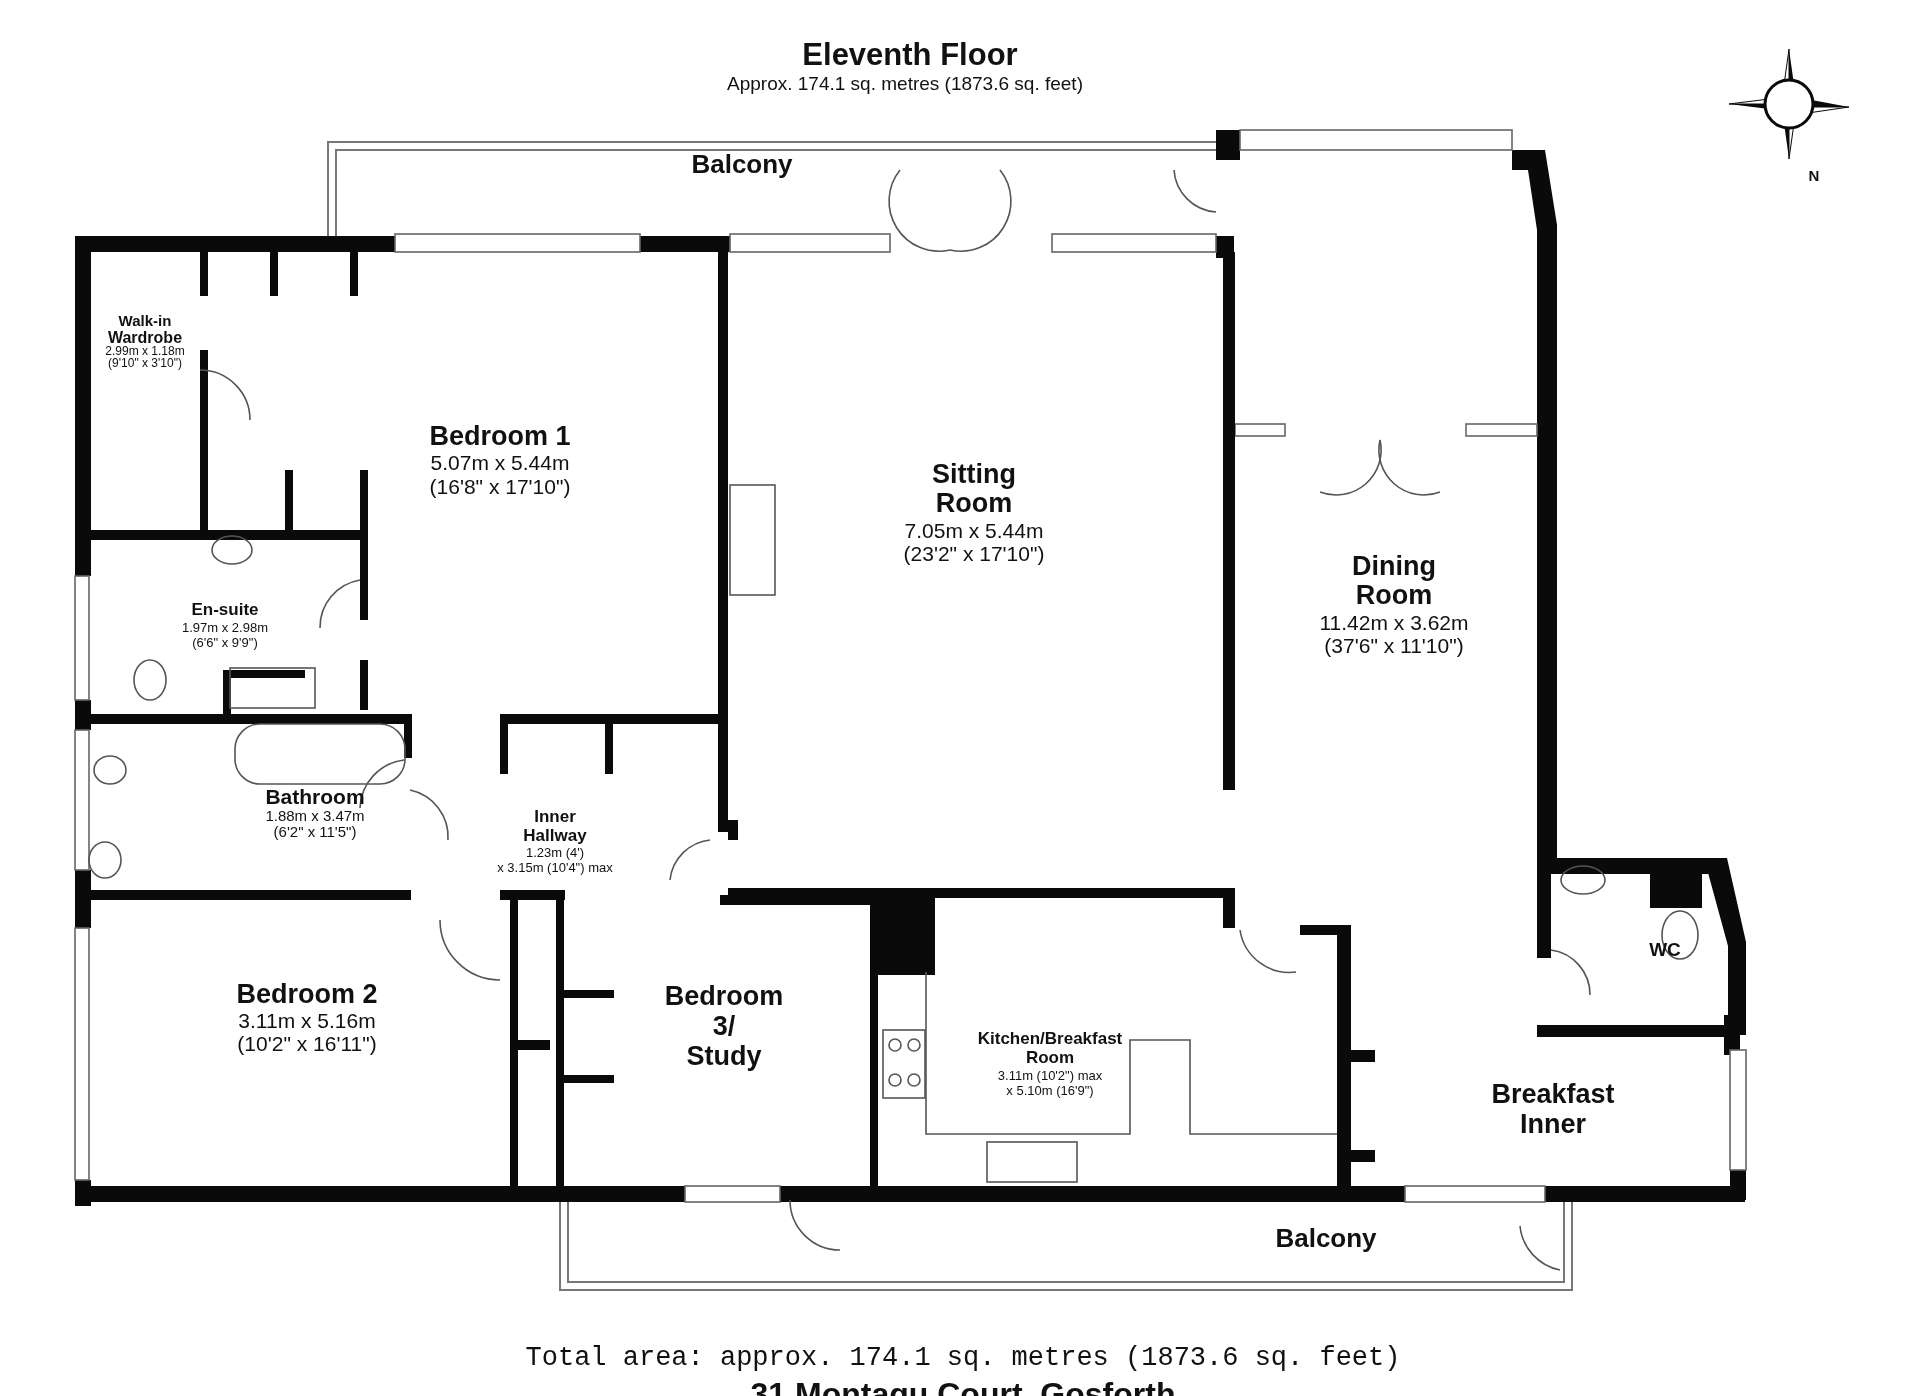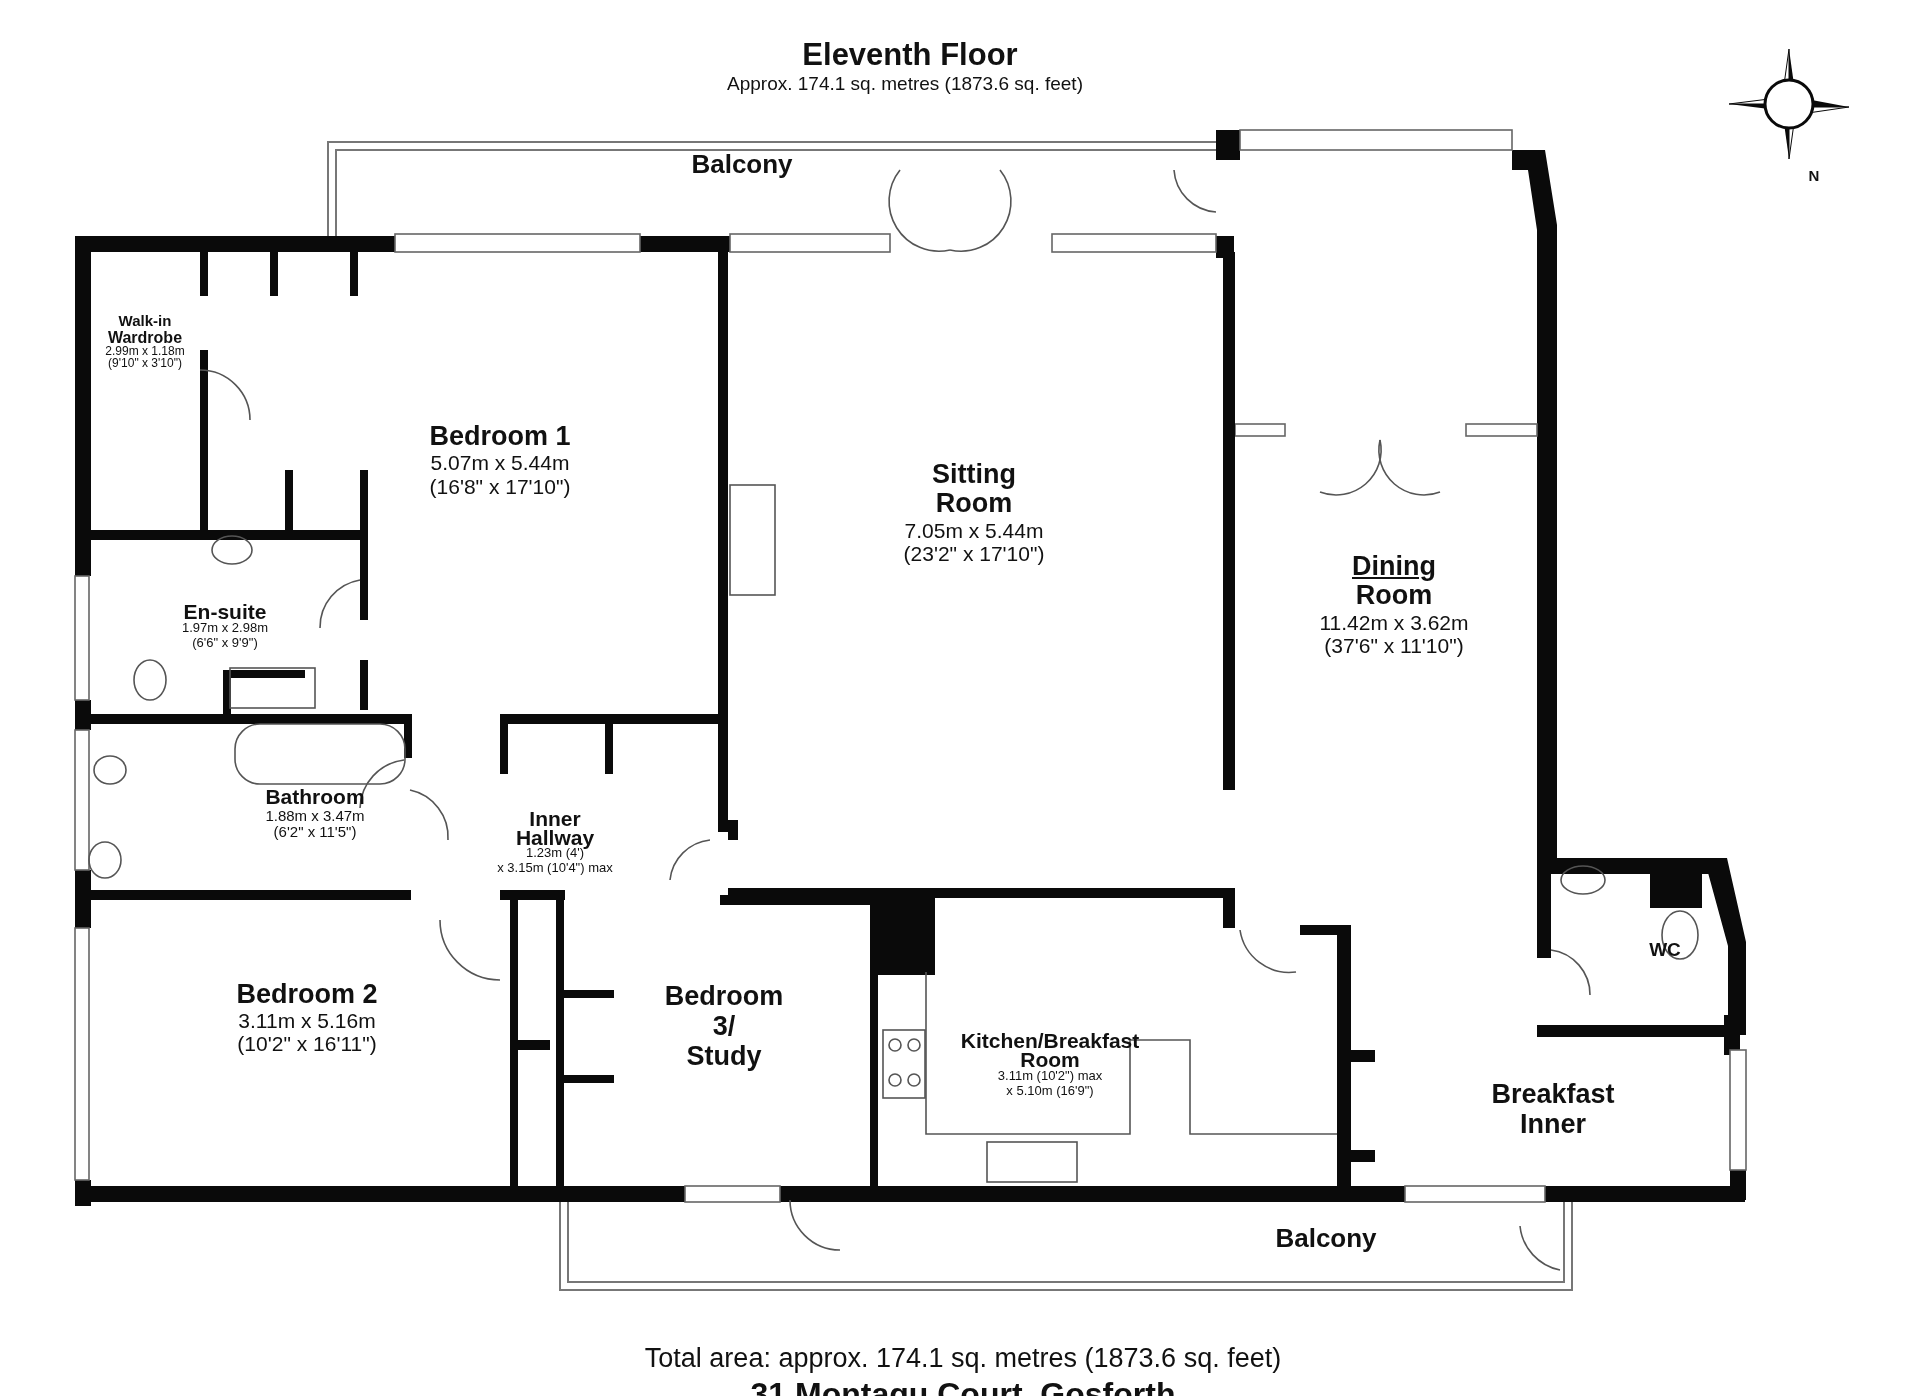--- a/index.html
+++ b/index.html
@@ -3,24 +3,24 @@
 <meta charset="utf-8">
 <style>
   html,body{margin:0;padding:0;background:#ffffff;}
   body{width:1920px;height:1396px;position:relative;overflow:hidden;font-family:"Liberation Sans",sans-serif;color:#111;}
   svg{position:absolute;left:0;top:0;}
   .t{position:absolute;text-align:left;white-space:nowrap;transform:translateX(-50%);line-height:1.08;color:#111;}
   .title{font-weight:bold;font-size:31px;}
   .sub{font-size:19px;}
   .rname{font-weight:bold;font-size:27px;}
   .rdim{font-size:21px;}
-  .sname{font-weight:bold;font-size:21px;}
+  .sname{font-weight:bold;font-size:17px;}
   .sdim{font-size:13px;}
   .bal{font-weight:bold;font-size:26px;}
-  .foot1{font-size:27px;}
+  .foot1{font-size:27px;font-family:Liberation Mono, monospace;}
   .foot2{font-weight:bold;font-size:32px;}
 </style>
 </head>
 <body>
 
 <svg width="1920" height="1396" viewBox="0 0 1920 1396" xmlns="http://www.w3.org/2000/svg">
 
   <g fill="none" stroke="#777" stroke-width="2">
     <polyline points="328,236 328,142 1218,142"></polyline>
     <polyline points="336,236 336,150 1218,150"></polyline>
@@ -185,21 +185,21 @@
 </div>
 
 <div>
   <div class="t rname" style="left:974px;top:460px;">Sitting</div>
   <div class="t rname" style="left:974px;top:489px;">Room</div>
   <div class="t rdim" style="left:974px;top:520px;">7.05m x 5.44m</div>
   <div class="t rdim" style="left:974px;top:543px;">(23'2" x 17'10")</div>
 </div>
 
 <div>
-  <div class="t rname" style="left:1394px;top:552px;text-decoration:underline;">Dining</div>
+  <div class="t rname" style="left:1394px;top:552px;">Dining</div>
   <div class="t rname" style="left:1394px;top:581px;">Room</div>
   <div class="t rdim" style="left:1394px;top:612px;">11.42m x 3.62m</div>
   <div class="t rdim" style="left:1394px;top:635px;">(37'6" x 11'10")</div>
 </div>
 
 <div>
   <div class="t sname" style="left:225px;top:601px;">En-suite</div>
   <div class="t sdim" style="left:225px;top:621px;">1.97m x 2.98m</div>
   <div class="t sdim" style="left:225px;top:636px;">(6'6" x 9'9")</div>
 </div>

